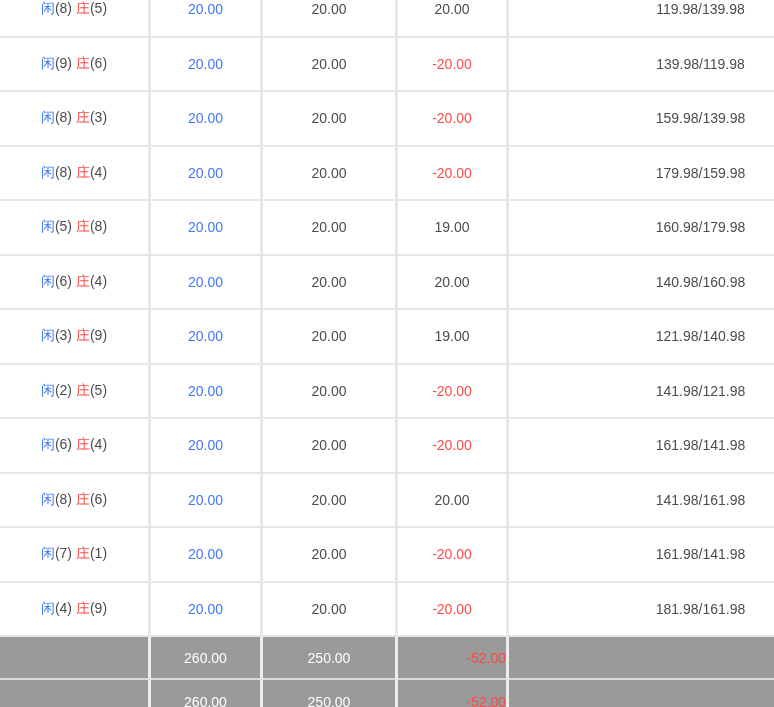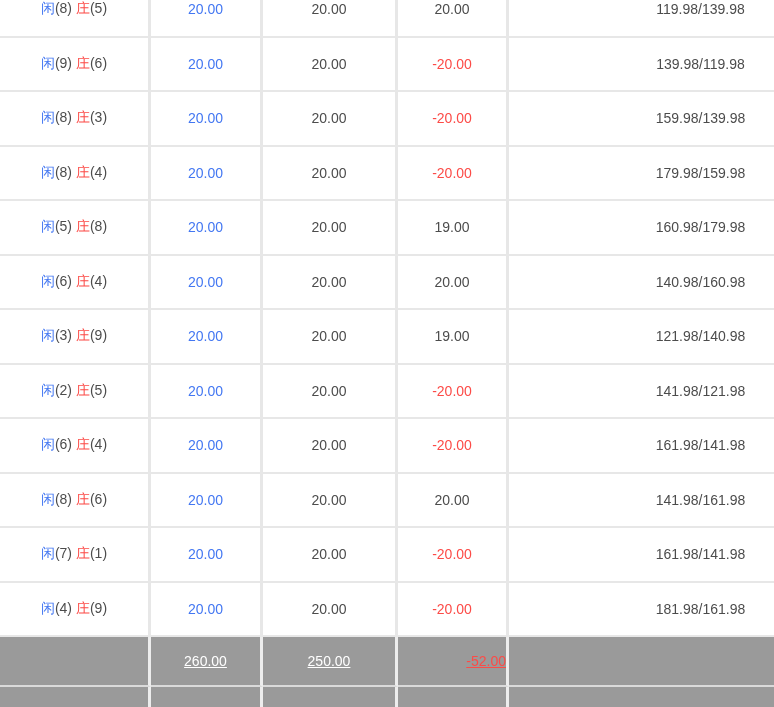--- a/index.html
+++ b/index.html
@@ -35,24 +35,23 @@
   .col-bet{width:112px;}
   .col-valid{width:135px;}
   .col-winloss{width:111px;}
   .col-balance{width:383px;}
   .red{color:var(--red);margin-left:32px;}
   .player-char{color:var(--blue);}
   .banker-char{color:var(--red);}
   .pts{color:var(--text);}
   .bet-link{color:var(--blue);cursor:pointer;text-decoration:none;}
   tr.total-row td{
-    height:50px;background:var(--total-bg);color:var(--total-text);
+    height:43px;background:var(--total-bg);color:var(--total-text);
     border-right:3px solid #ededed;
     border-bottom:2px solid var(--total-border);
-    text-decoration:underline;
   }
   tr.total-row td.red{color:var(--red);text-align:right;}
   tr.total-row:last-child td{border-bottom:none;}
 </style>
 </head>
 <body>
 
 <div class="viewport">
   <table class="grid">
     <colgroup>

